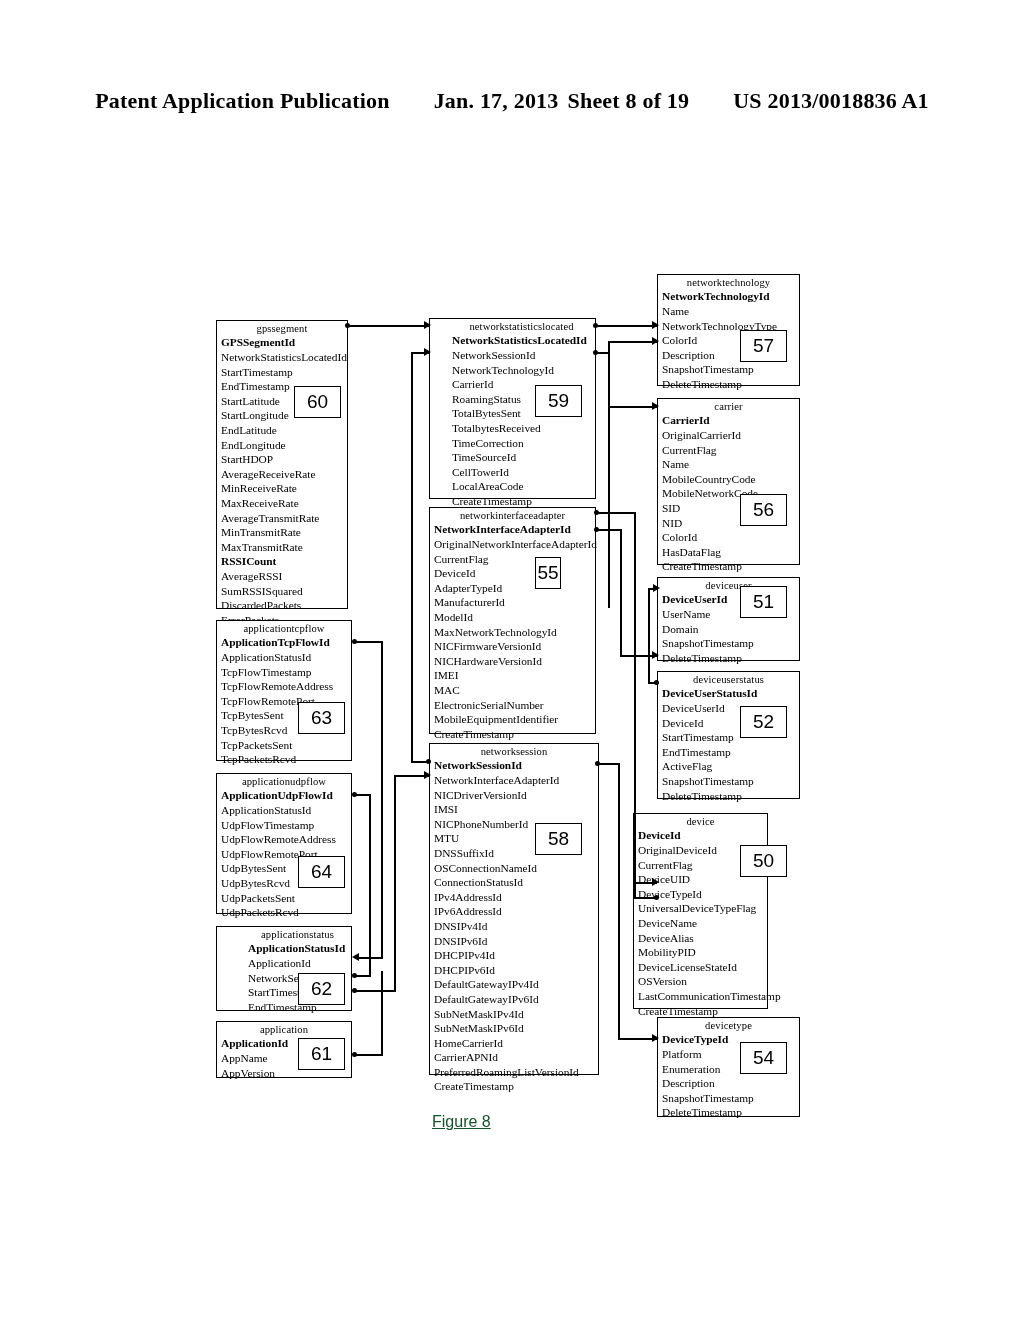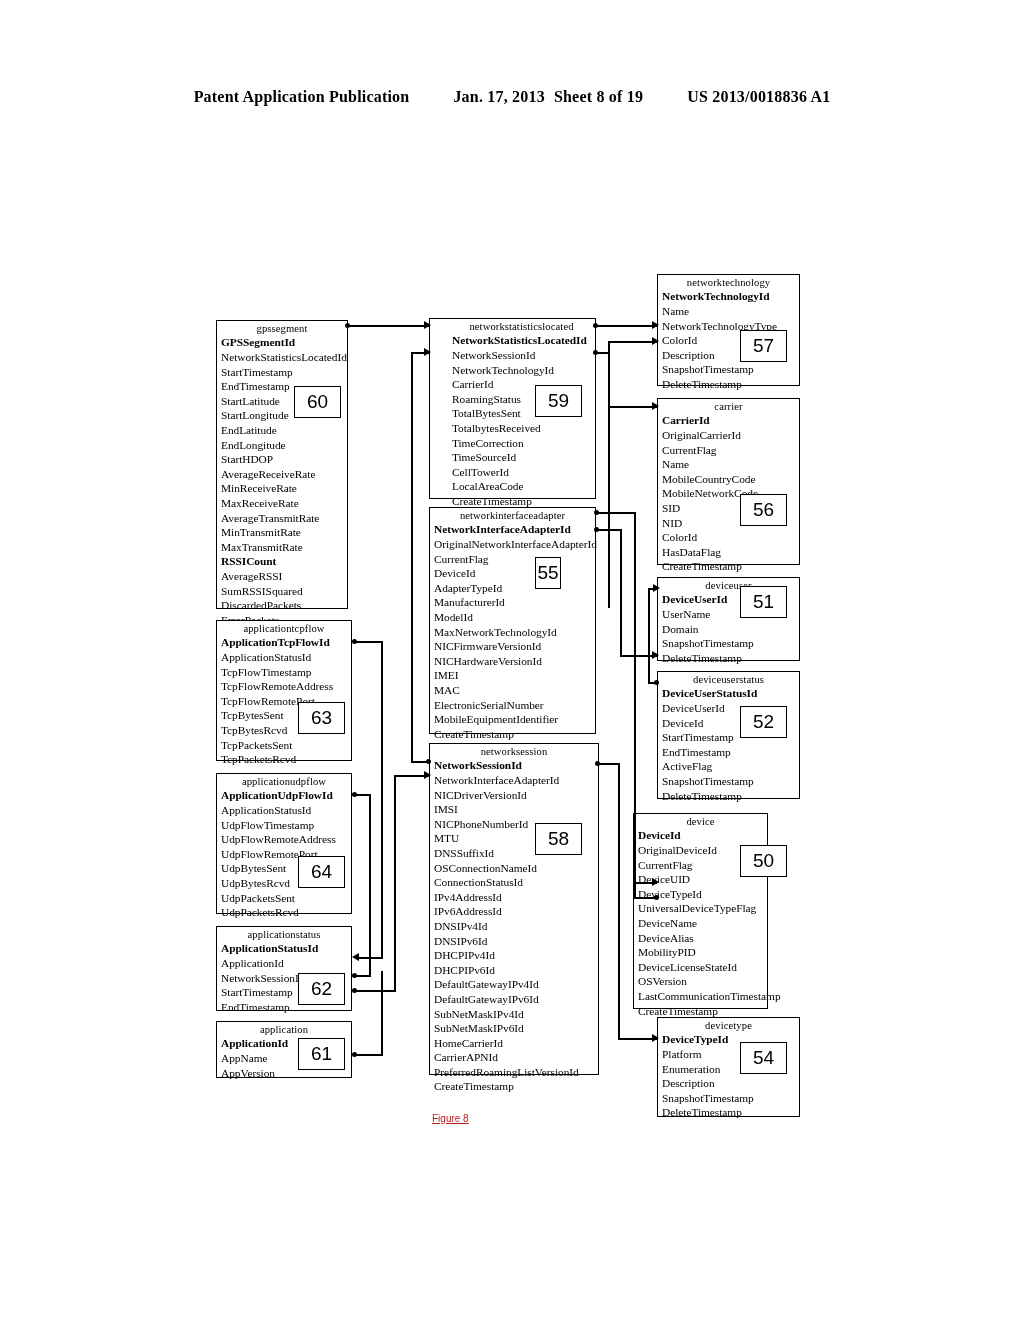--- a/index.html
+++ b/index.html
@@ -8,32 +8,32 @@
     font-family:"Liberation Serif",serif;
     color:#000;overflow:hidden;position:relative;
   }
   #sheet{position:absolute;left:0;top:0;width:1024px;height:1320px;}
 
   
   .hdr{
     position:absolute;top:88px;left:0;width:1024px;
     display:flex;justify-content:center;align-items:baseline;
     font-family:"Liberation Serif",serif;
-    font-weight:bold;font-size:16px;letter-spacing:.2px;
+    font-weight:bold;font-size:22px;letter-spacing:.2px;
     white-space:nowrap;
   }
   .hdr .h-pub{margin-right:44px;}
   .hdr .h-date{margin-right:9px;}
   .hdr .h-sheet{margin-right:44px;}
 
   
   .figcap{
     position:absolute;left:432px;top:1113px;
     font-family:"Liberation Sans",sans-serif;
-    font-size:10px;color:#b91c1c;text-decoration:underline;
+    font-size:16px;color:#14532d;text-decoration:underline;
   }
 
   
   .ent{
     position:absolute;box-sizing:border-box;
     border:1.6px solid #000;background:#fff;
     padding:1px 0 2px 0;
   }
   .ent .ent-title{
     text-align:center;font-size:10.6px;line-height:12.4px;
@@ -212,21 +212,21 @@
       <div class="attr">UdpFlowRemoteAddress</div>
       <div class="attr">UdpFlowRemotePort</div>
       <div class="attr">UdpBytesSent</div>
       <div class="attr">UdpBytesRcvd</div>
       <div class="attr">UdpPacketsSent</div>
       <div class="attr">UdpPacketsRcvd</div>
     </div>
   </div>
   <div class="refnum" style="left:298px;top:856px;width:47px;height:32px;">64</div>
 
-  <div class="ent" style="left:216px;top:926px;width:136px;height:85px;">
+  <div class="ent" style="left:216px;top:926px;width:136px;height:85px;padding-left:27px;">
     <div class="ent-title">applicationstatus</div>
     <div class="attrs">
       <div class="attr pk">ApplicationStatusId</div>
       <div class="attr">ApplicationId</div>
       <div class="attr">NetworkSessionId</div>
       <div class="attr">StartTimestamp</div>
       <div class="attr">EndTimestamp</div>
     </div>
   </div>
   <div class="refnum" style="left:298px;top:973px;width:47px;height:32px;">62</div>

